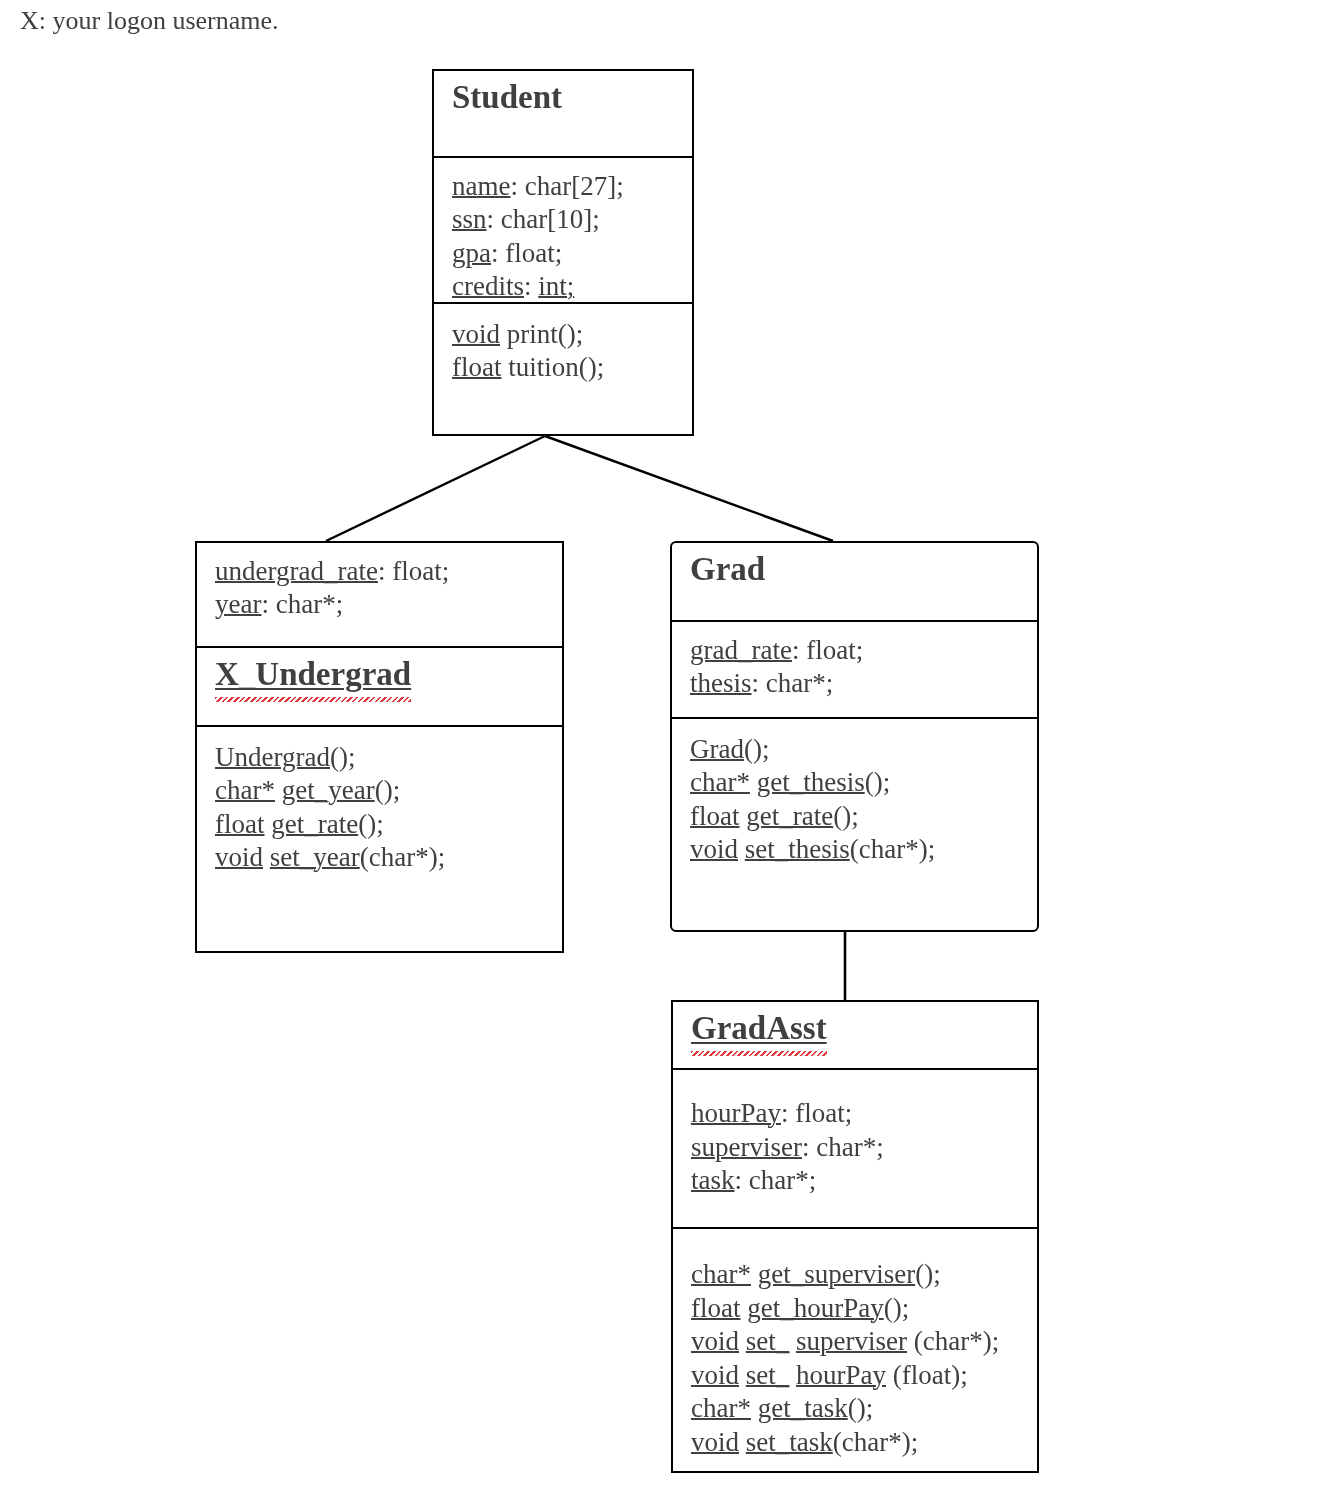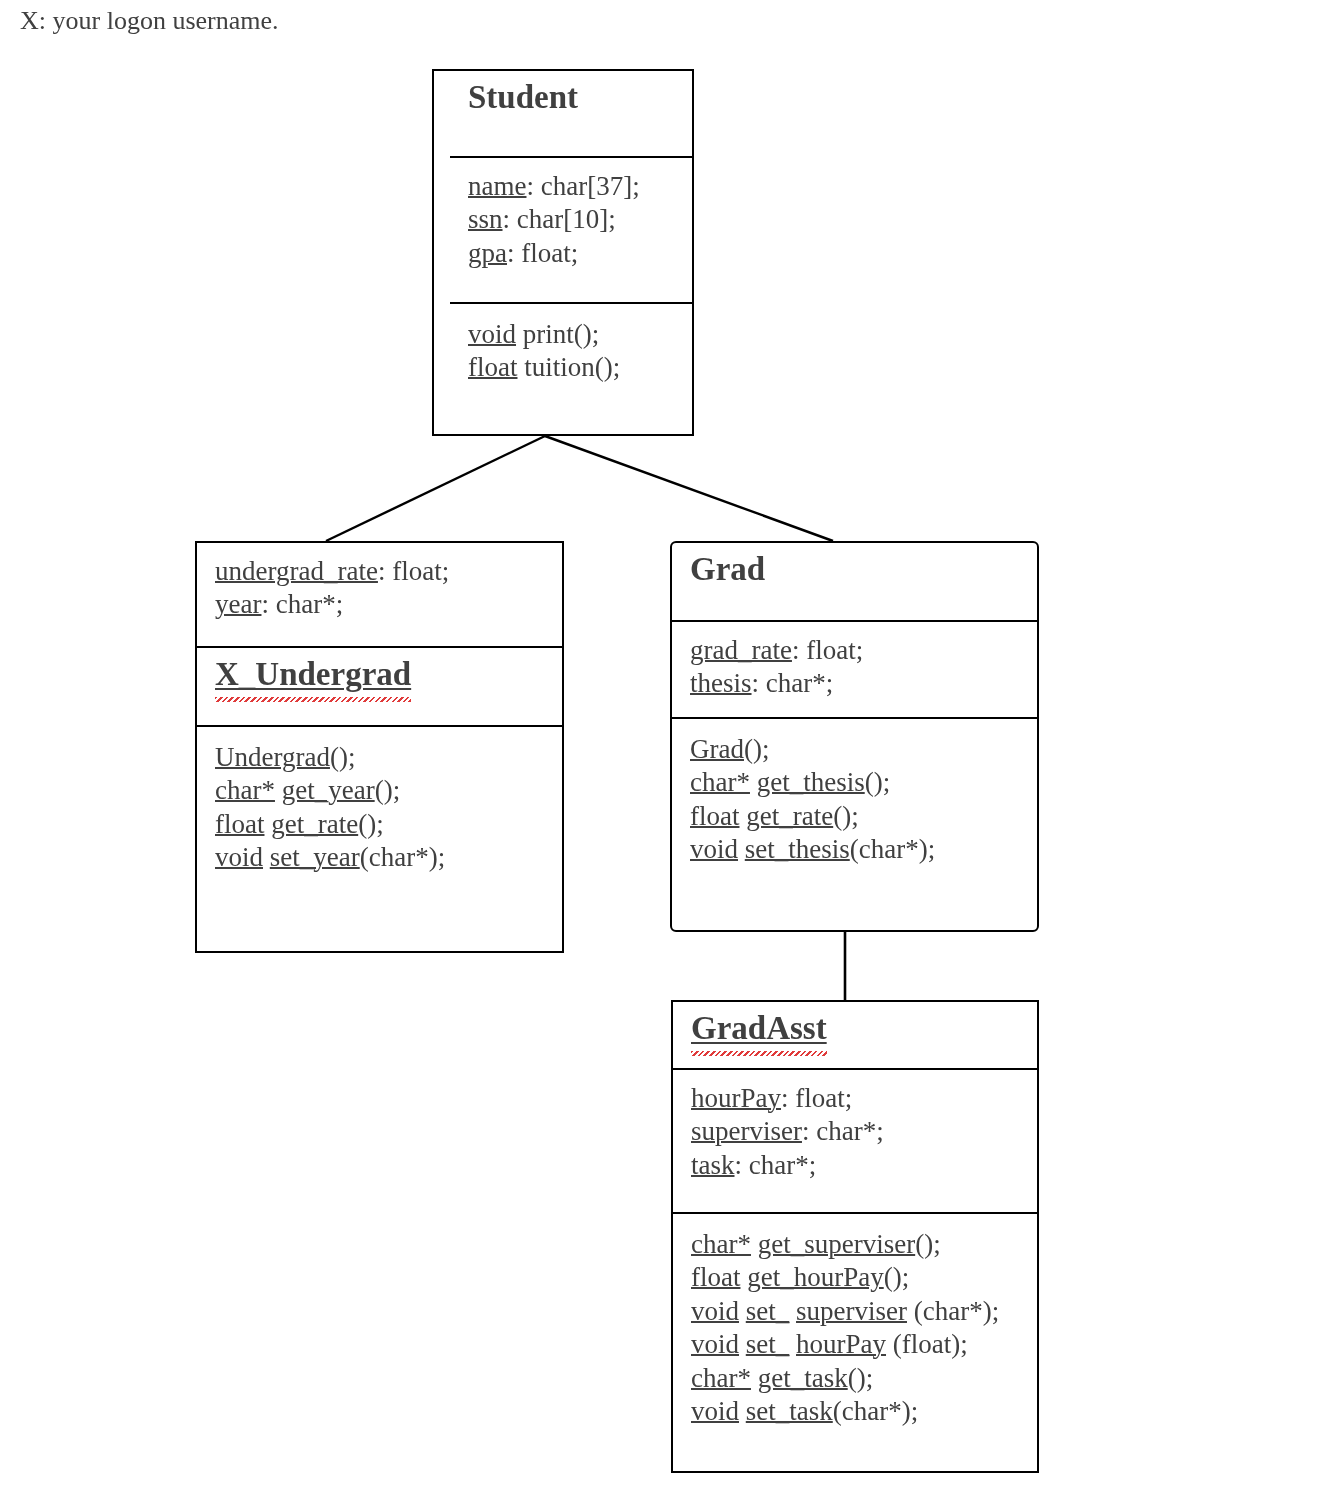--- a/index.html
+++ b/index.html
@@ -116,30 +116,31 @@
 <div id="canvas">
 
   <div class="header-note">X: your logon username.</div>
 
   <svg class="connectors" viewBox="0 0 1334 1491" xmlns="http://www.w3.org/2000/svg">
     <line x1="545" y1="436" x2="326" y2="541" stroke="#000000" stroke-width="2.4"></line>
     <line x1="545" y1="436" x2="833" y2="541" stroke="#000000" stroke-width="2.4"></line>
     <line x1="845" y1="932" x2="845" y2="1001" stroke="#000000" stroke-width="2.6"></line>
   </svg>
 
-  <div class="uml-class" style="left:432px; top:69px; width:262px; height:367px;padding-left:16px;">
+  <div class="uml-class" style="left:432px; top:69px; width:262px; height:367px;">
     <div class="uml-compartment compartment-title" style="height:87px;">
       <span class="title-wrap">
         <span class="class-name">Student</span>
       </span>
     </div>
     <div class="uml-compartment compartment-attrs" style="height:146px;">
-      <span class="member"><span class="ul-solid sq-blue">name</span><span>: char[37];</span></span>
+      <span class="member"><span class="ul-solid sq-blue">name</span><span>: char[27];</span></span>
       <span class="member"><span class="ul-solid sq-red">ssn</span><span>: char[10];</span></span>
       <span class="member"><span class="ul-solid sq-red">gpa</span><span>: float;</span></span>
+      <span class="member"><span class="ul-solid sq-blue">credits</span><span>: </span><span class="ul-solid sq-red">int;</span></span>
     </div>
     <div class="uml-compartment compartment-methods">
       <span class="member"><span class="ul-solid sq-blue">void</span><span> print();</span></span>
       <span class="member"><span class="ul-solid">float</span><span> tuition();</span></span>
     </div>
   </div>
 
   <div class="uml-class" style="left:195px; top:541px; width:369px; height:412px;">
     <div class="uml-compartment compartment-attrs" style="height:105px;">
       <span class="member"><span class="ul-solid sq-red">undergrad_rate</span><span>: float;</span></span>
@@ -170,21 +171,21 @@
       <span class="member"><span class="ul-solid sq-blue">thesis</span><span>: char*;</span></span>
     </div>
     <div class="uml-compartment compartment-methods">
       <span class="member"><span class="ul-solid sq-blue">Grad</span><span>();</span></span>
       <span class="member"><span class="ul-solid sq-blue">char*</span><span> </span><span class="ul-solid sq-red">get_thesis</span><span>();</span></span>
       <span class="member"><span class="ul-solid sq-blue">float</span><span> </span><span class="ul-solid sq-red">get_rate</span><span>();</span></span>
       <span class="member"><span class="ul-solid sq-blue">void</span><span> </span><span class="ul-solid sq-red">set_thesis</span><span>(char*);</span></span>
     </div>
   </div>
 
-  <div class="uml-class" style="left:671px; top:1000px; width:368px; height:473px;">
+  <div class="uml-class" style="left:671px; top:1000px; width:368px; height:473px;justify-content:space-between;">
     <div class="uml-compartment compartment-title" style="height:68px;">
       <span class="title-wrap">
         <span class="class-name underlined">GradAsst</span>
         <span class="title-squiggle"></span>
       </span>
     </div>
     <div class="uml-compartment compartment-attrs" style="height:144px;">
       <span class="member"><span class="ul-solid sq-red">hourPay</span><span>: float;</span></span>
       <span class="member"><span class="ul-solid sq-red">superviser</span><span>: char*;</span></span>
       <span class="member"><span class="ul-solid sq-blue">task</span><span>: char*;</span></span>

